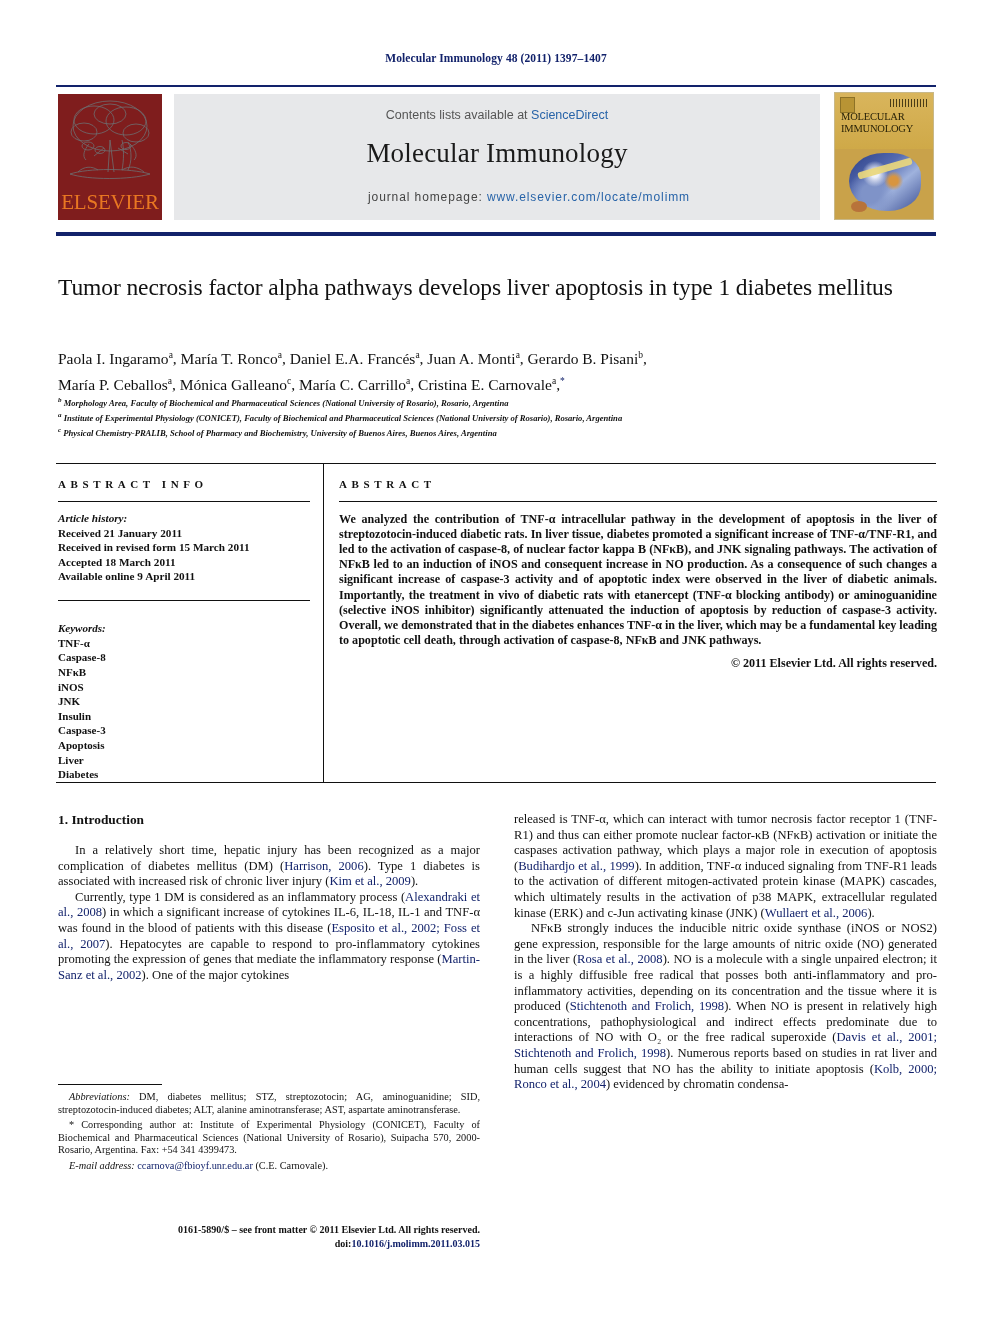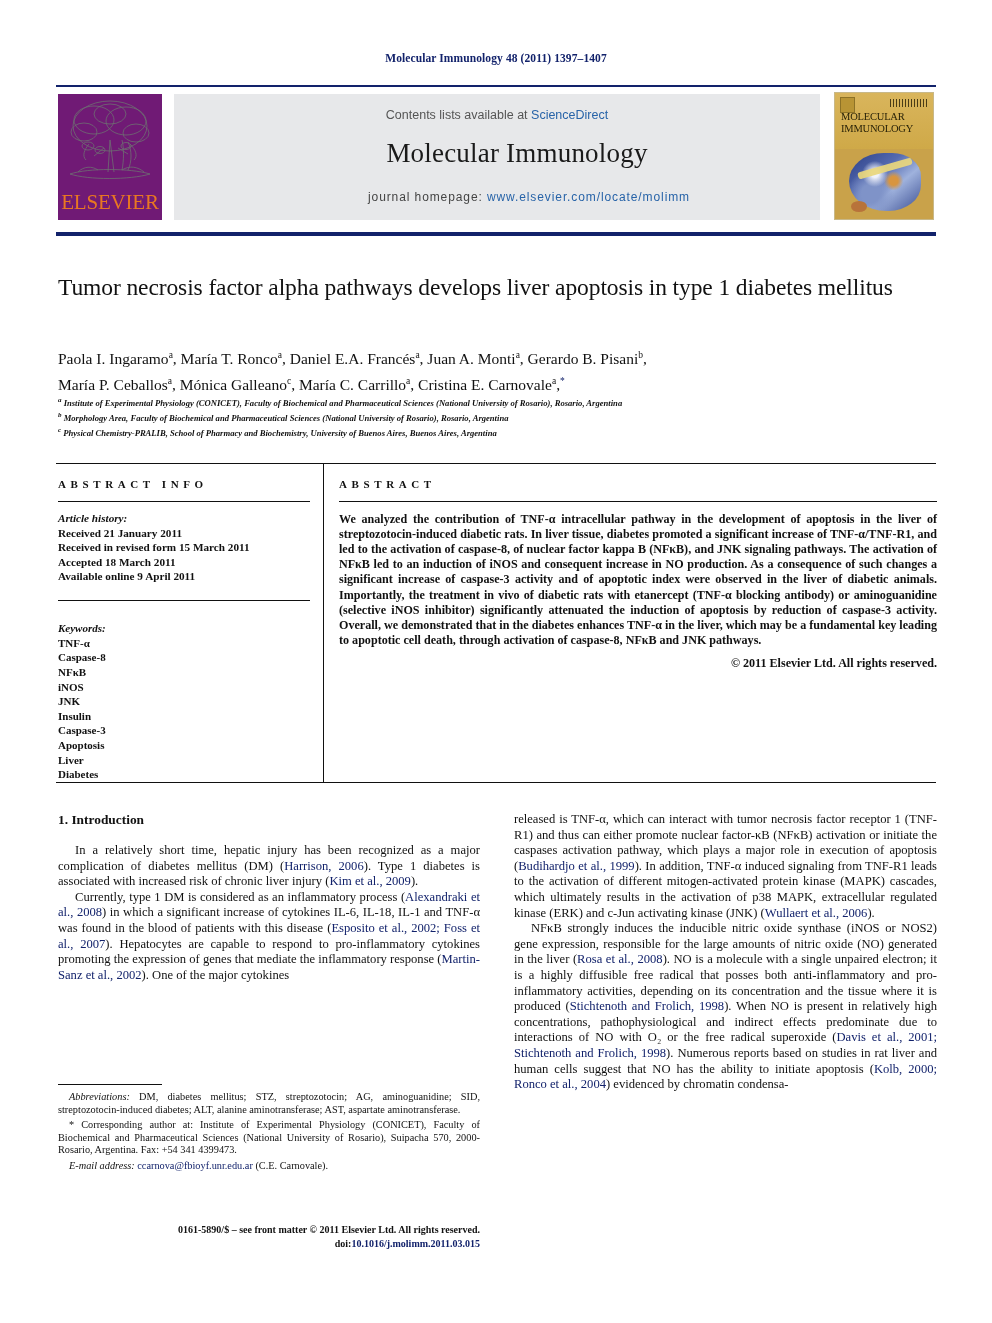--- a/index.html
+++ b/index.html
@@ -50,21 +50,21 @@
     left: 56px;
     width: 880px;
     height: 130px;
   }
   .elsevier-logo {
     position: absolute;
     left: 2px;
     top: 2px;
     width: 104px;
     height: 126px;
-    background: #701a75;
+    background: #7f1d1d;
   }
   .elsevier-tree {
     position: absolute;
     left: 6px;
     top: 2px;
     width: 92px;
     height: 92px;
   }
   .elsevier-word {
     position: absolute;
@@ -102,21 +102,20 @@
   .journal-title {
     position: absolute;
     top: 44px;
     left: 0;
     width: 100%;
     text-align: center;
     font-family: "Liberation Serif", serif;
     font-size: 27px;
     color: #1a1a1a;
     letter-spacing: 0.2px;
-    padding-left: 20px;
   }
   .homepage-line {
     position: absolute;
     top: 96px;
     left: 0;
     width: 100%;
     text-align: center;
     font-family: "Liberation Sans", sans-serif;
     font-size: 12px;
     color: #444444;
@@ -480,22 +479,22 @@
   <div class="rule-thick"></div>
 
   <div class="art-title">Tumor necrosis factor alpha pathways develops liver apoptosis in type 1 diabetes mellitus</div>
 
   <div class="authors">
     <div>Paola I. Ingaramo<sup>a</sup>, María T. Ronco<sup>a</sup>, Daniel E.A. Francés<sup>a</sup>, Juan A. Monti<sup>a</sup>, Gerardo B. Pisani<sup>b</sup>,</div>
     <div>María P. Ceballos<sup>a</sup>, Mónica Galleano<sup>c</sup>, María C. Carrillo<sup>a</sup>, Cristina E. Carnovale<sup>a</sup>,<sup class="star">*</sup></div>
   </div>
 
   <div class="affils">
+      <div><sup>b</sup> Morphology Area, Faculty of Biochemical and Pharmaceutical Sciences (National University of Rosario), Rosario, Argentina</div>
       <div><sup>a</sup> Institute of Experimental Physiology (CONICET), Faculty of Biochemical and Pharmaceutical Sciences (National University of Rosario), Rosario, Argentina</div>
-      <div><sup>b</sup> Morphology Area, Faculty of Biochemical and Pharmaceutical Sciences (National University of Rosario), Rosario, Argentina</div>
       <div><sup>c</sup> Physical Chemistry-PRALIB, School of Pharmacy and Biochemistry, University of Buenos Aires, Buenos Aires, Argentina</div>
     </div>
 
   <div class="rule-info-top"></div>
   <div class="vdivider"></div>
 
   <div class="info-col">
     <div class="sec-head">ABSTRACT INFO</div>
     <div class="hr-thin"></div>
     <div class="info-history">

